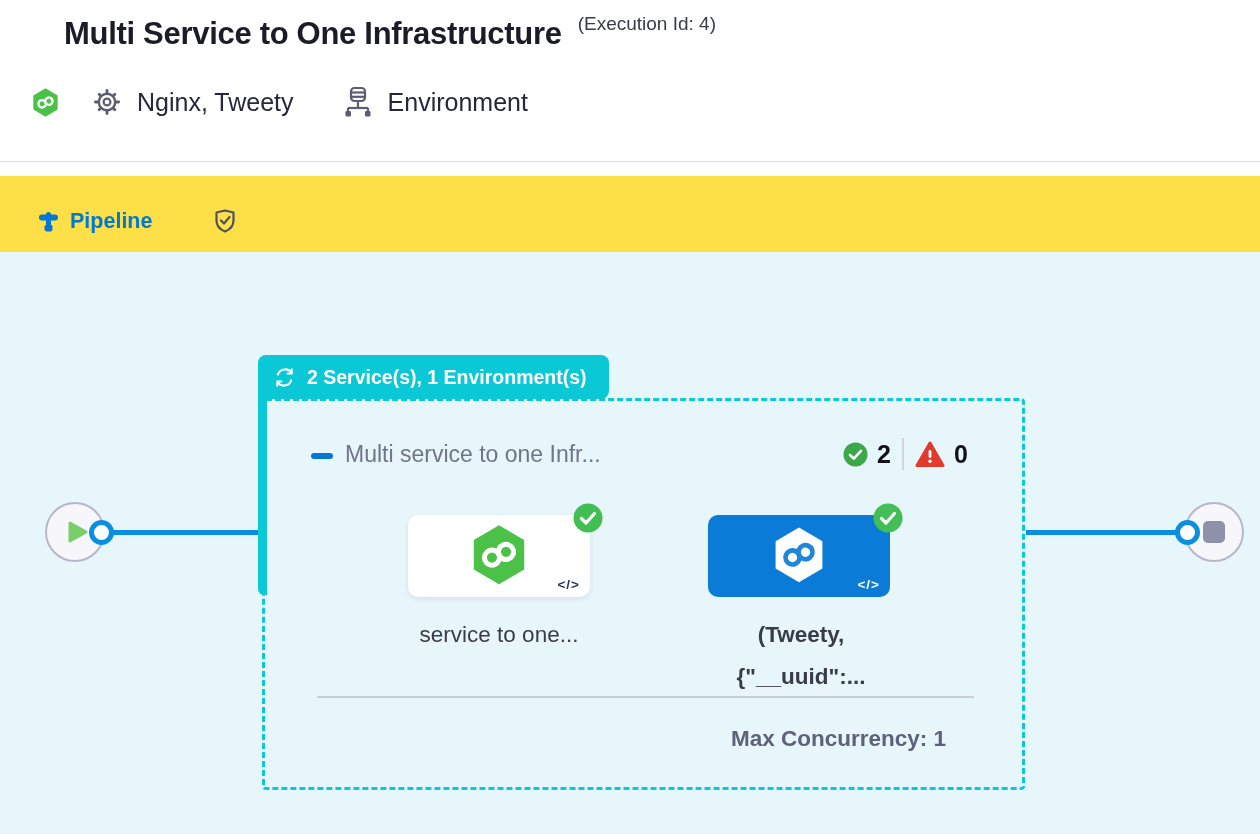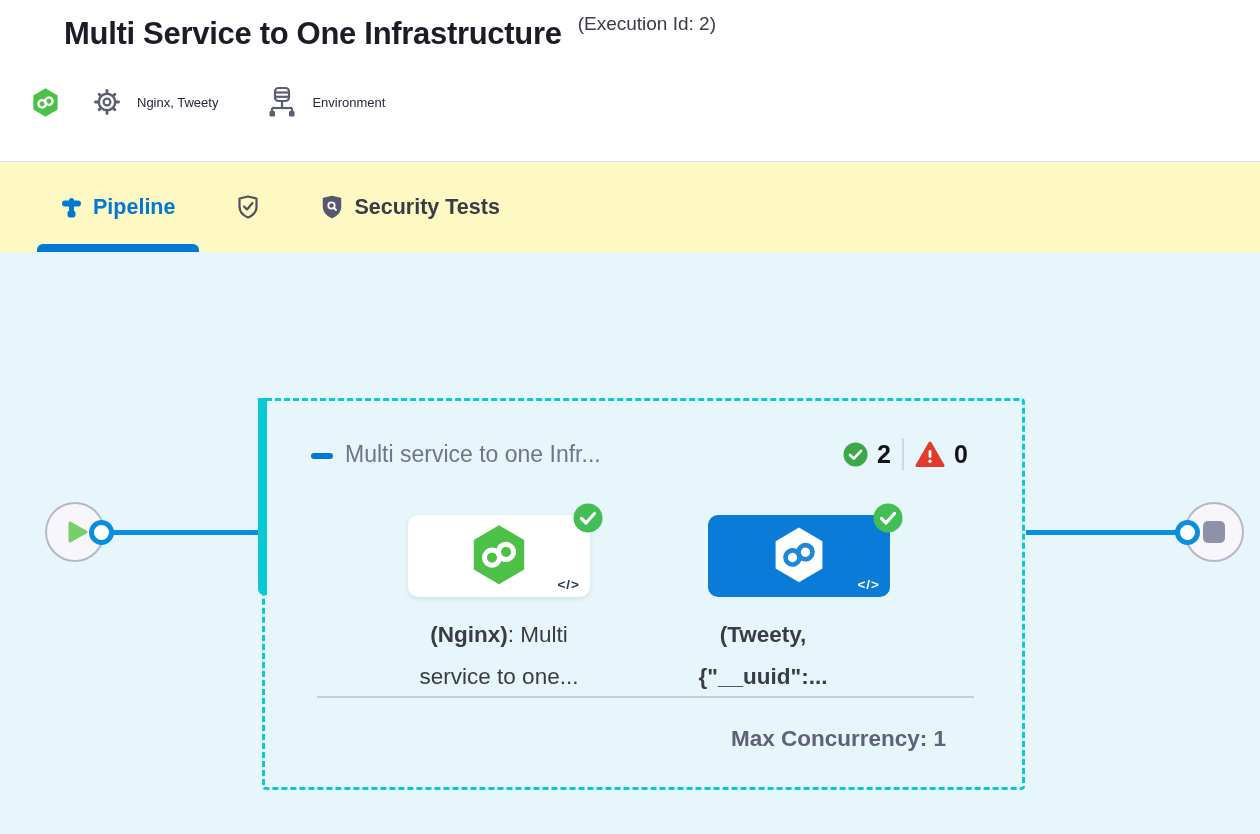--- a/index.html
+++ b/index.html
@@ -6,27 +6,27 @@
   html,body { width:1260px; height:834px; overflow:hidden; }
   body { font-family:"Liberation Sans", sans-serif; background:#fff; }
   .page { position:relative; width:1260px; height:834px; background:#fff; }
 
   
   .header { position:absolute; left:0; top:0; width:1260px; height:162px; background:#fff; border-bottom:1px solid #DCDDE6; }
   .title-row { position:absolute; left:32px; top:16px; display:flex; align-items:flex-start; gap:16px;margin-left:32px; }
   .page-title { font-size:31px; font-weight:700; color:#1C1C28; letter-spacing:-0.3px; }
   .exec-id { font-size:19px; font-weight:400; color:#3A3B49; position:relative; top:-3px; }
   .meta-row { position:absolute; left:32px; top:86px; display:flex; align-items:center; }
-  .meta-text { font-size:13px; color:#26273A; }
+  .meta-text { font-size:25px; color:#26273A; }
   .icon-gap-sm { margin-left:34px; }
   .icon-gap-txt { margin-left:16px; }
   .icon-gap-lg { margin-left:50px; }
 
   
-  .tabbar { position:absolute; left:0; top:162px; width:1260px; height:90px; background:#fef9c3; display:flex; align-items:stretch; padding-left:37px; }
+  .tabbar { position:absolute; left:0; top:176px; width:1260px; height:90px; background:#fde047; display:flex; align-items:stretch; padding-left:14px; }
   .tab { position:relative; display:flex; align-items:center; gap:11px; padding:0 24px; cursor:pointer; }
   .tab + .tab { margin-left:14px; }
   .tab-label { font-size:21.5px; font-weight:600; color:#3A3B49; }
   .tab.active .tab-label { color:#0278D5; font-weight:700; }
   .tab-underline { position:absolute; left:0; right:0; bottom:0; height:8px; border-radius:6px 6px 0 0; background:transparent; }
   .tab.active .tab-underline { background:#0278D5; }
 
   
   .canvas { position:absolute; left:0; top:252px; width:1260px; height:582px; background:#E7F6FB; }
 
@@ -63,37 +63,37 @@
   .code-glyph { position:absolute; right:10px; bottom:5px; font-size:13.5px; font-weight:700; letter-spacing:1px; }
   .code-dark { color:#25355C; }
   .code-white { color:#fff; }
   .check-badge { position:absolute; top:251px; width:30px; height:30px; }
   .check-nginx { left:573px; }
   .check-tweety { left:873px; }
 
   
   .svc-label { position:absolute; top:362px; width:220px; text-align:center; font-size:22.5px; line-height:42px; color:#3A3B49; }
   .label-nginx { left:389px; }
-  .label-tweety { left:653px; font-weight:700;text-align:center; }
+  .label-tweety { left:691px; font-weight:700;text-align:center; }
   .bold { font-weight:700; }
 
   .stage-divider { position:absolute; left:317px; top:444px; width:657px; height:2px; background:#CBCCD8; }
   .max-concurrency { position:absolute; left:546px; top:474px; width:400px; text-align:right; font-size:22.5px; font-weight:700; color:#5F617A; }
 
   svg { display:block; }
 </style>
 </head>
 <body>
 
 <div class="page">
 
   <div class="header">
     <div class="title-row">
       <span class="page-title">Multi Service to One Infrastructure</span>
-      <span class="exec-id">(Execution Id: 2)</span>
+      <span class="exec-id">(Execution Id: 4)</span>
     </div>
     <div class="meta-row">
       <span>
         <svg width="27" height="31" viewBox="0 0 40 44">
           <polygon points="20,1 38,11.5 38,32.5 20,43 2,32.5 2,11.5" fill="#4CC148"></polygon>
           <g transform="rotate(-22 20 22)" stroke="#fff" stroke-width="3.6" fill="none">
             <circle cx="14.6" cy="22" r="5.4"></circle>
               <circle cx="25.4" cy="22" r="5.4"></circle>
           </g>
         </svg>
@@ -152,50 +152,52 @@
     </div>
     <div class="tab">
       <span>
         <svg width="22" height="24" viewBox="0 0 22 24">
           <path d="M2.5 3.5 L11 1.5 L19.5 3.5 V11.5 C19.5 17 16 20.5 11 22.5 C6 20.5 2.5 17 2.5 11.5 Z" fill="none" stroke="#4F5162" stroke-width="2.2" stroke-linejoin="round"></path>
           <polyline points="7,11.5 10,14.5 15.5,8" fill="none" stroke="#4F5162" stroke-width="2.2" stroke-linecap="round" stroke-linejoin="round"></polyline>
         </svg>
       </span>
       <span class="tab-underline"></span>
     </div>
-    <div class="tab">
-      <span>
-        <svg width="22" height="24" viewBox="0 0 22 24">
-          <path d="M2.5 3.5 L11 1.5 L19.5 3.5 V11.5 C19.5 17 16 20.5 11 22.5 C6 20.5 2.5 17 2.5 11.5 Z" fill="#565873" stroke="#565873" stroke-width="1.5" stroke-linejoin="round"></path>
-          <circle cx="10.5" cy="10.5" r="3.2" fill="none" stroke="#fff" stroke-width="1.8"></circle>
-          <line x1="13" y1="13" x2="15" y2="15" stroke="#fff" stroke-width="1.8" stroke-linecap="round"></line>
-        </svg>
-      </span>
-      <span class="tab-label">Security Tests</span>
-      <span class="tab-underline"></span>
-    </div>
   </div>
 
   <div class="canvas">
 
     <div class="conn-line line-left"></div>
     <div class="conn-line line-right"></div>
 
     <div class="node-circle start-node">
       <svg width="20" height="22" viewBox="0 0 20 22" style="margin-left:5px;">
         <polygon points="2,2 18,11 2,20" fill="#79CE69" stroke="#79CE69" stroke-width="3" stroke-linejoin="round"></polygon>
       </svg>
     </div>
     <div class="conn-ring ring-left"></div>
 
     <div class="node-circle end-node">
       <div class="stop-square"></div>
     </div>
     <div class="conn-ring ring-right"></div>
 
+    <div class="group-badge">
+      <span>
+        <svg width="23" height="23" viewBox="0 0 24 24">
+          <g fill="none" stroke="#fff" stroke-width="2.1" stroke-linecap="round" stroke-linejoin="round">
+            <path d="M5 9 A 8 8 0 0 1 19.5 7.5"></path>
+            <polyline points="19.5,3.5 19.5,7.8 15.2,7.8"></polyline>
+            <path d="M19 15 A 8 8 0 0 1 4.5 16.5"></path>
+            <polyline points="4.5,20.5 4.5,16.2 8.8,16.2"></polyline>
+          </g>
+        </svg>
+      </span>
+      <span class="group-badge-label">2 Service(s), 1 Environment(s)</span>
+    </div>
     <div class="group-bar"></div>
     <div class="dashed-box"></div>
 
     <div class="stage-minus"></div>
     <div class="stage-title">Multi service to one Infr...</div>
     <div class="stage-status">
       <span>
         <svg width="25" height="25" viewBox="0 0 25 25">
           <circle cx="12.5" cy="12.5" r="12" fill="#3DA84A"></circle>
           <polyline points="7,13 10.8,16.6 18,8.8" fill="none" stroke="#fff" stroke-width="2.6" stroke-linecap="round" stroke-linejoin="round"></polyline>
@@ -245,23 +247,20 @@
       <span class="code-glyph code-white">&lt;/&gt;</span>
     </div>
     <span class="check-badge check-tweety">
       <svg width="30" height="30" viewBox="0 0 30 30">
         <circle cx="15" cy="15" r="14.5" fill="#42BE54"></circle>
         <polyline points="8.5,15.5 13,20 21.5,10.5" fill="none" stroke="#fff" stroke-width="3.2" stroke-linecap="round" stroke-linejoin="round"></polyline>
       </svg>
     </span>
 
     <div class="svc-label label-nginx">
-      <div>
-        <span class="bold">(Nginx)</span><span>: Multi</span>
-      </div>
       <div>service to one...</div>
     </div>
     <div class="svc-label label-tweety">
       <div>
         <span class="bold">(Tweety,</span><span></span>
       </div>
       <div>{"__uuid":...</div>
     </div>
 
     <div class="stage-divider"></div>

